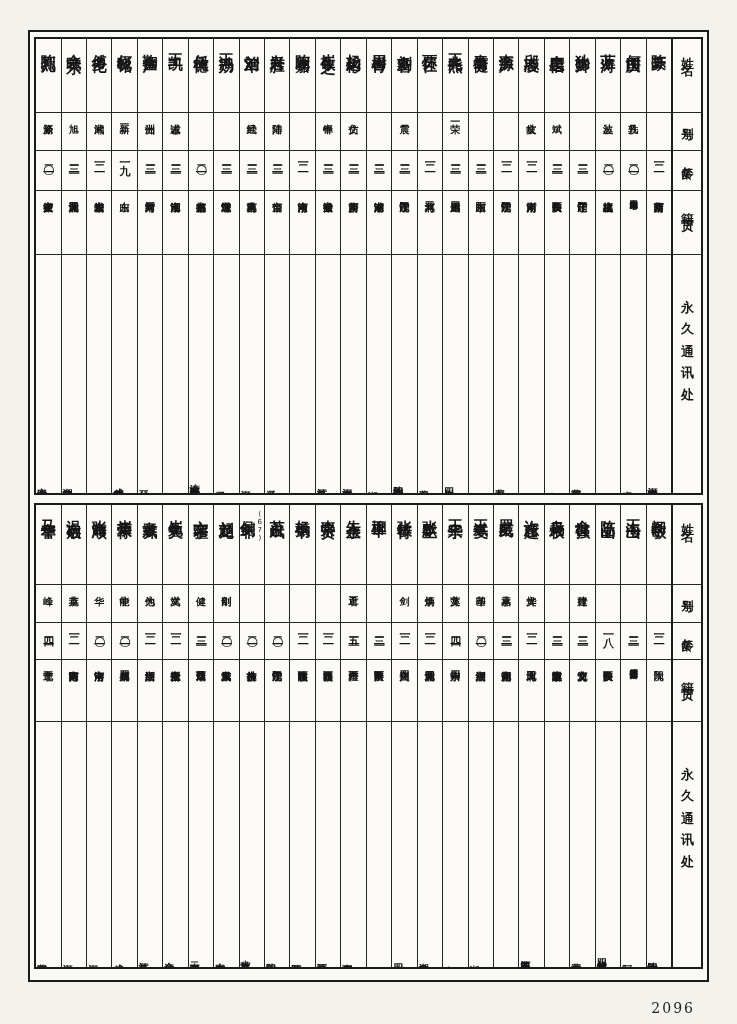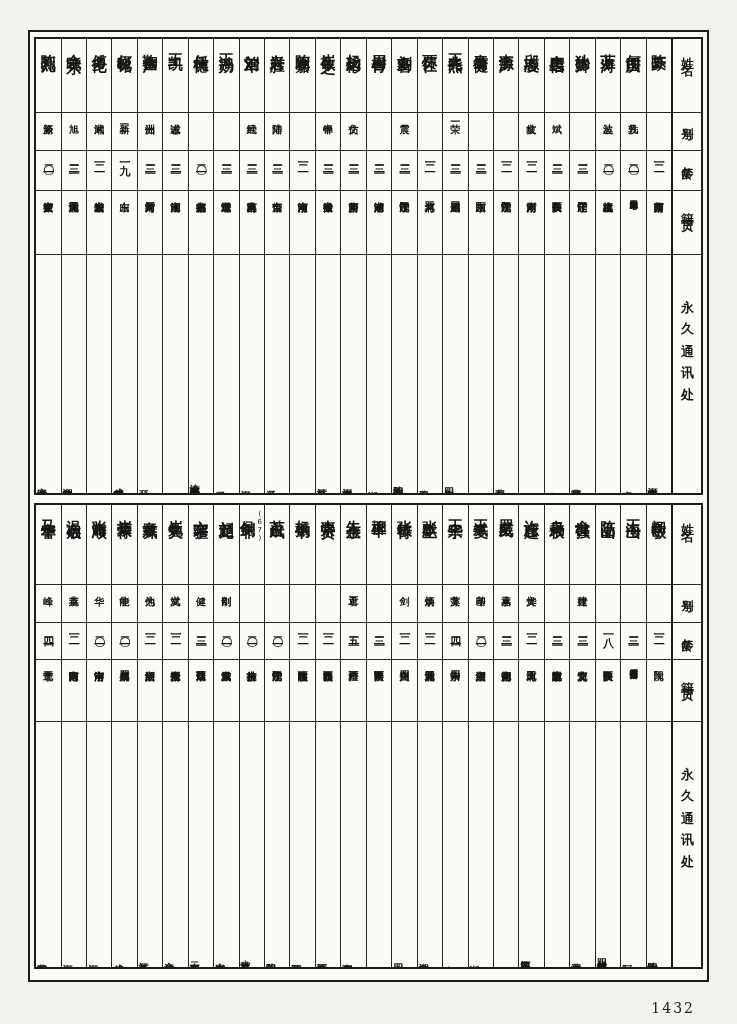--- a/index.html
+++ b/index.html
@@ -929,14 +929,14 @@
     </div>
     <div class="cell cell-native vflex">
       <span class="vtext native">北平市</span>
     </div>
     <div class="cell cell-address vflex">
       <span class="vtext address">北平西城麻豆腐作坊八号</span>
     </div>
   </div>
       </section>
   </div>
-  <div class="page-number">1432</div>
+  <div class="page-number">2096</div>
 </div>
 
 </body></html>

